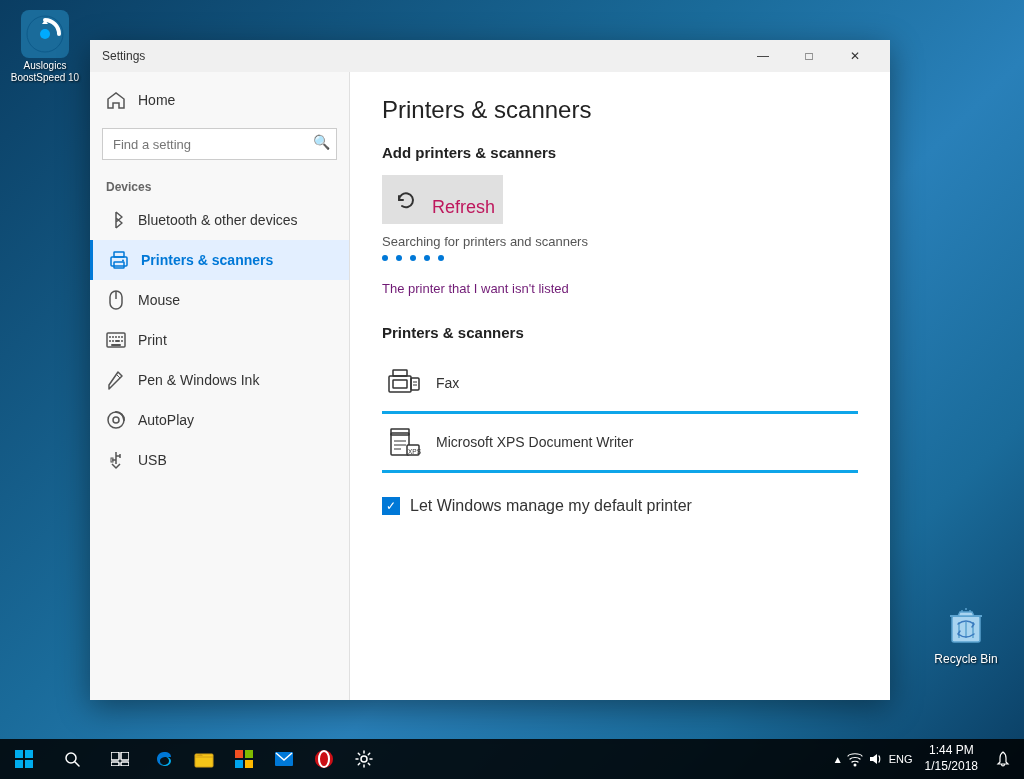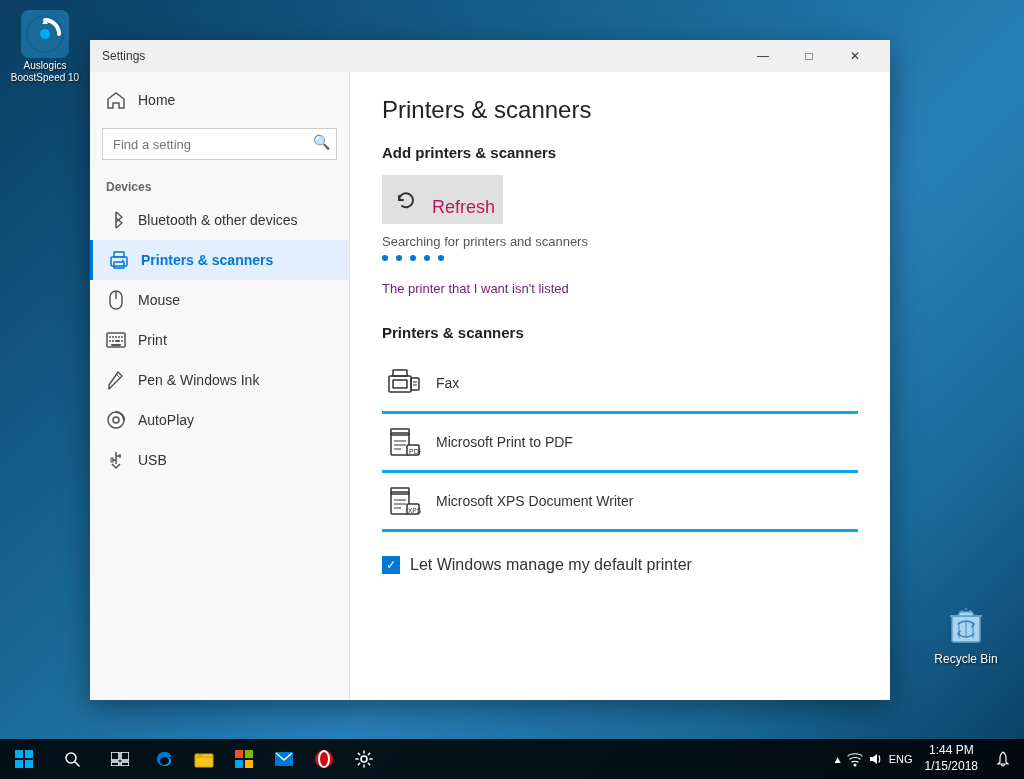--- a/index.html
+++ b/index.html
@@ -547,34 +547,20 @@
                 <rect x="6" y="12" width="14" height="8" rx="0.5" stroke="#333" stroke-width="1.5"></rect>
                 <rect x="6" y="2" width="14" height="6" rx="0.5" stroke="#333" stroke-width="1.5"></rect>
                 <rect x="24" y="10" width="8" height="12" rx="1" stroke="#333" stroke-width="1.5"></rect>
                 <line x1="26" y1="14" x2="30" y2="14" stroke="#333" stroke-width="1"></line>
                 <line x1="26" y1="17" x2="30" y2="17" stroke="#333" stroke-width="1"></line>
               </svg>
             </div>
             <span class="printer-name">Fax</span>
           </div>
 
-          <div class="printer-item">
-            <div class="printer-icon">
-              <svg width="34" height="30" viewBox="0 0 34 30" fill="none">
-                <rect x="4" y="6" width="18" height="22" rx="1" stroke="#333" stroke-width="1.5"></rect>
-                <rect x="4" y="2" width="18" height="6" rx="0.5" stroke="#333" stroke-width="1.5" fill="none"></rect>
-                <line x1="7" y1="14" x2="19" y2="14" stroke="#333" stroke-width="1"></line>
-                <line x1="7" y1="18" x2="19" y2="18" stroke="#333" stroke-width="1"></line>
-                <line x1="7" y1="22" x2="14" y2="22" stroke="#333" stroke-width="1"></line>
-                <rect x="20" y="18" width="12" height="10" rx="1" stroke="#333" stroke-width="1.5" fill="white"></rect>
-                <text x="22" y="27" font-size="7" fill="#333" font-family="Arial">PDF</text>
-              </svg>
-            </div>
-            <span class="printer-name">Microsoft Print to PDF</span>
-          </div>
 
           <div class="printer-item">
             <div class="printer-icon">
               <svg width="34" height="30" viewBox="0 0 34 30" fill="none">
                 <rect x="4" y="6" width="18" height="22" rx="1" stroke="#333" stroke-width="1.5"></rect>
                 <rect x="4" y="2" width="18" height="6" rx="0.5" stroke="#333" stroke-width="1.5" fill="none"></rect>
                 <line x1="7" y1="14" x2="19" y2="14" stroke="#333" stroke-width="1"></line>
                 <line x1="7" y1="18" x2="19" y2="18" stroke="#333" stroke-width="1"></line>
                 <line x1="7" y1="22" x2="14" y2="22" stroke="#333" stroke-width="1"></line>
                 <rect x="20" y="18" width="12" height="10" rx="1" stroke="#333" stroke-width="1.5" fill="white"></rect>

